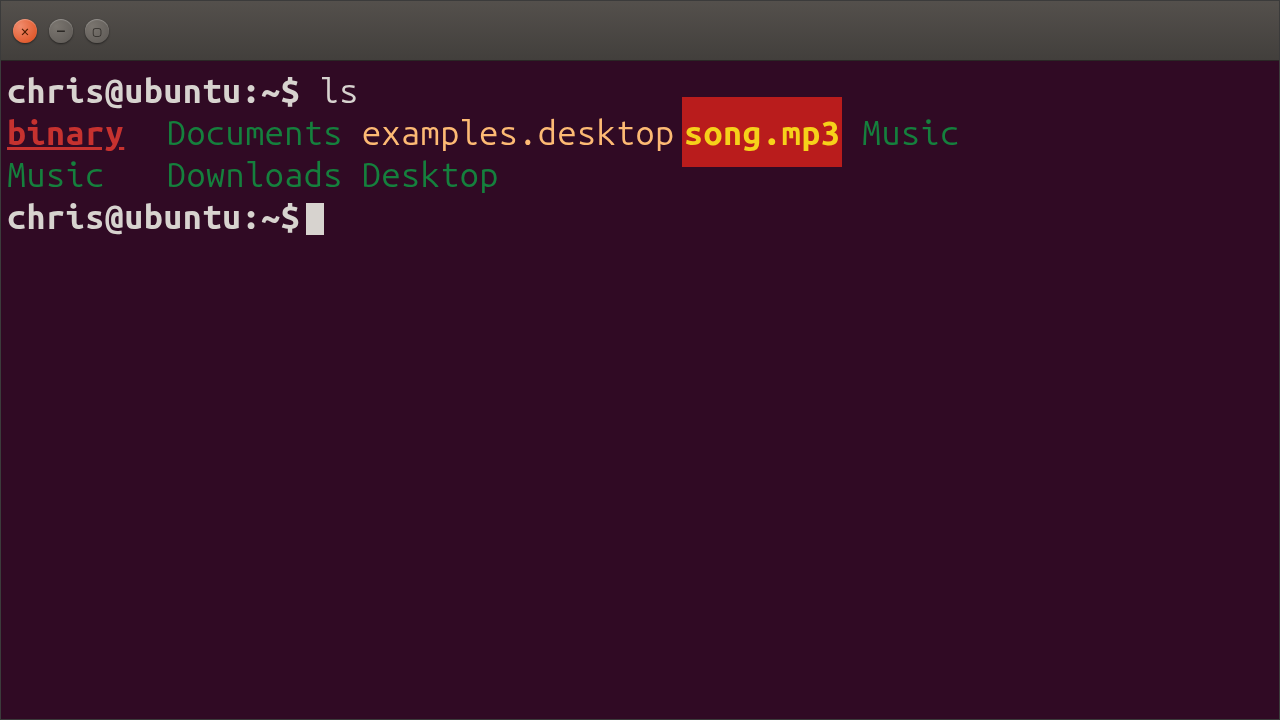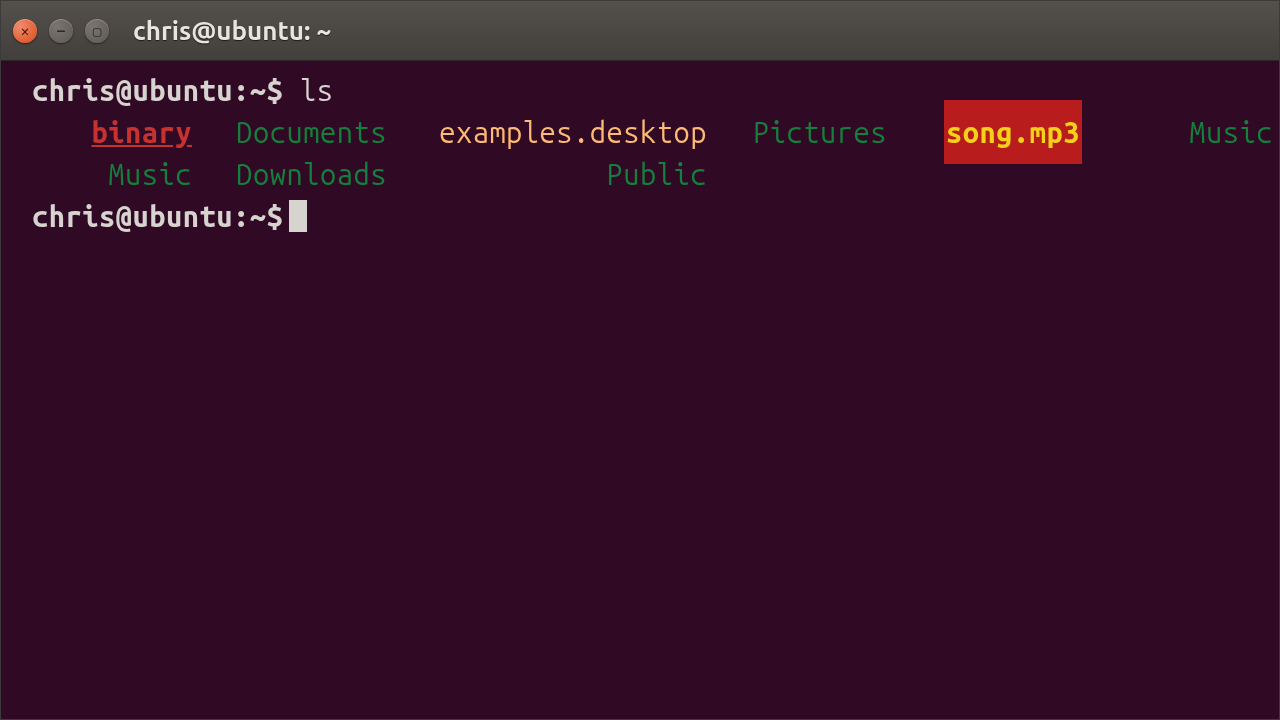--- a/index.html
+++ b/index.html
@@ -48,34 +48,32 @@
     margin-left:12px;
     color:#e8e4de;
     font-family:"Ubuntu",sans-serif;
     font-size:26px;
     font-weight:700;
     text-shadow:0 1px 1px rgba(0,0,0,.6);
   }
   
   .term{
     padding:8px 6px 0 6px;
-    font-size:29px;
+    font-size:34px;
     line-height:42px;
     letter-spacing:.5px;
     color:#d7d3cf;
-    margin-left:25px;
   }
   .prompt-user{color:#d7d3cf;font-weight:700;}
   .prompt-path{color:#d7d3cf;font-weight:700;}
   .prompt-sigil{color:#d7d3cf;font-weight:700;}
   .cmd{color:#d7d3cf;}
   .ls-grid{
     display:grid;
     grid-template-columns:160px 195px 320px 180px 195px auto;
-    text-align:right;
   }
   .ls-grid span{white-space:nowrap;}
   .dir{color:#15803d;font-weight:400;}
   .file{color:#fdba74;}
   .exec{color:#c6322f;text-decoration:underline;font-weight:700;}
   .media{
     color:#f6d11a;
     background:#b91c1c;
     font-weight:700;
     padding:16px 2px;
@@ -92,38 +90,36 @@
 </style>
 </head>
 <body>
 
 <div class="window">
 
   <div class="titlebar">
     <div class="win-btn win-close">✕</div>
     <div class="win-btn win-min">—</div>
     <div class="win-btn win-max">▢</div>
-    <div class="titlebar-title">chris@ubuntu: ~</div>
   </div>
 
   <div class="term">
 
     <div class="prompt-line"><span class="prompt-user">chris@ubuntu</span><span class="prompt-user">:</span><span class="prompt-path">~</span><span class="prompt-sigil">$</span> <span class="cmd">ls</span></div>
 
     <div class="ls-grid">
       <span class="exec">binary</span>
       <span class="dir">Documents</span>
       <span class="file">examples.desktop</span>
-      <span class="dir">Pictures</span>
       <span><span class="media">song.mp3</span></span>
       <span class="dir">Music</span>
     </div>
     <div class="ls-grid">
       <span class="dir">Music</span>
       <span class="dir">Downloads</span>
-      <span class="dir">Public</span>
+      <span class="dir">Desktop</span>
       <span></span>
     </div>
 
     <div class="prompt-line"><span class="prompt-user">chris@ubuntu</span><span class="prompt-user">:</span><span class="prompt-path">~</span><span class="prompt-sigil">$</span><span class="cursor"></span></div>
 
   </div>
 </div>
 
 </body></html>

